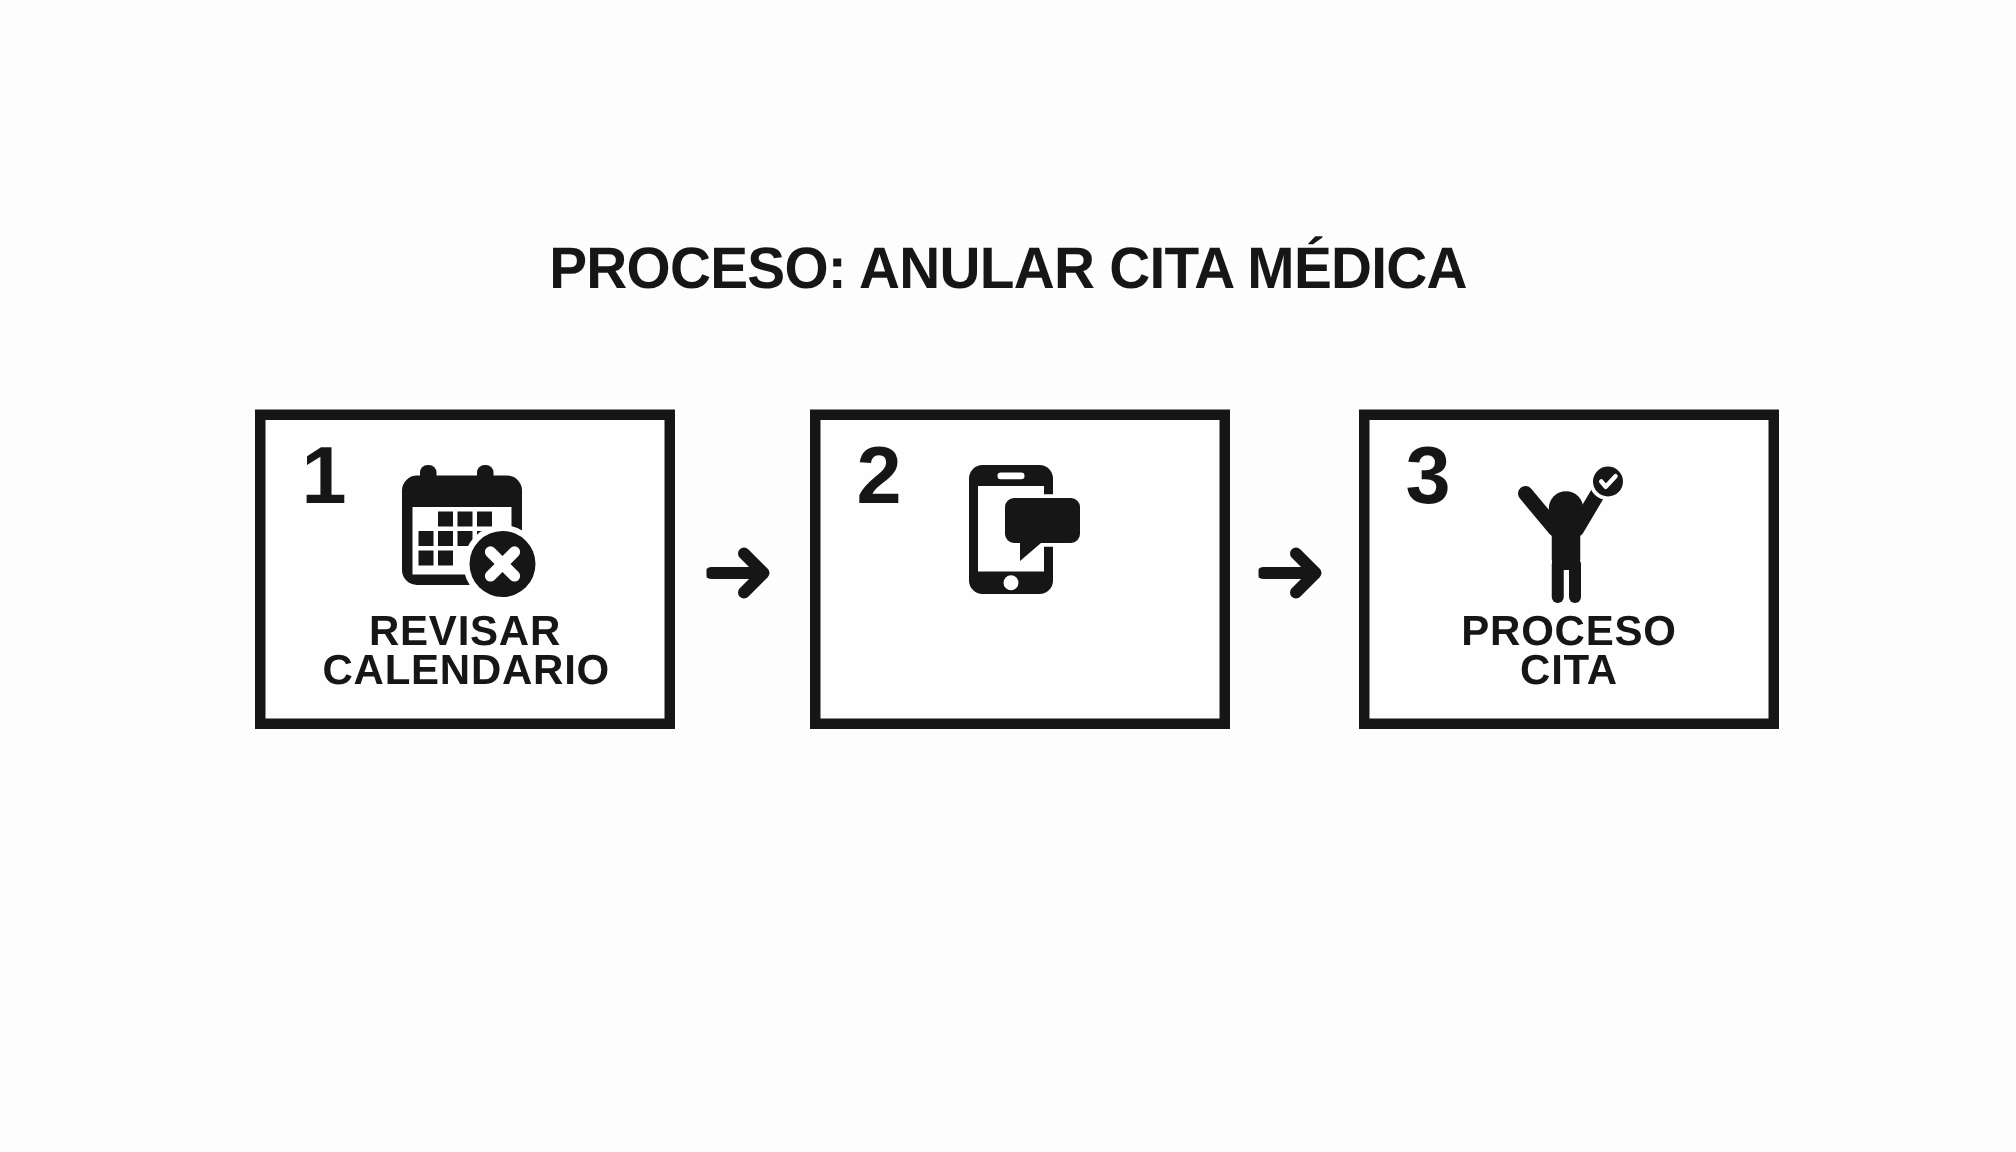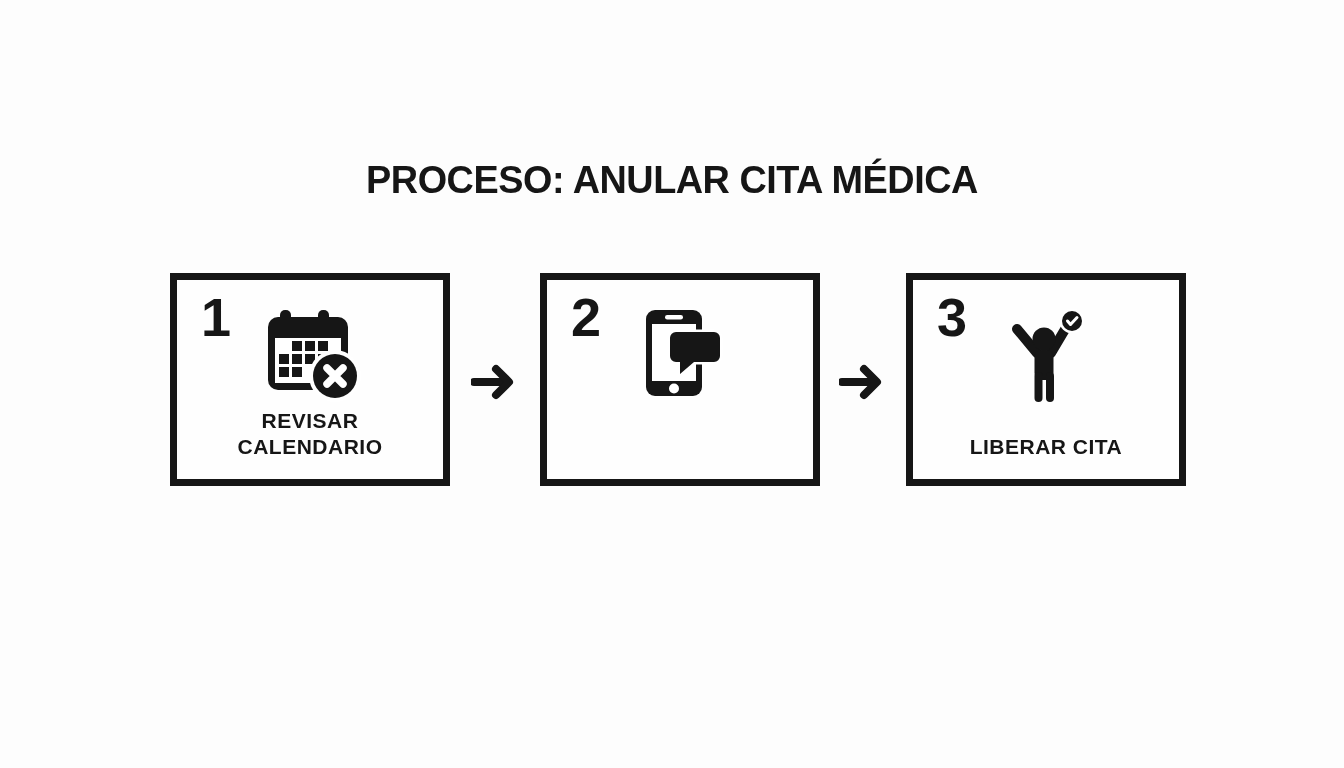--- a/index.html
+++ b/index.html
@@ -33,21 +33,21 @@
     font-size:54px;font-weight:700;line-height:1;
     color:var(--ink);
   }
   .step-icon-area{
     position:absolute;top:28px;left:0;right:0;height:104px;
     display:flex;align-items:flex-start;justify-content:center;
   }
   .step-label{
     position:absolute;bottom:19px;left:0;width:100%;
     text-align:center;
-    font-size:21px;font-weight:700;letter-spacing:0.5px;line-height:26px;
+    font-size:28px;font-weight:700;letter-spacing:0.5px;line-height:26px;
     color:var(--ink);
   }
   .step-label span{display:inline-block;max-width:190px;}
   .connector{
     position:absolute;top:361px;width:48px;height:42px;
   }
   .connector.c1{left:471px;}
   .connector.c2{left:839px;}
   svg .ink{fill:var(--ink);}
   svg .paper{fill:#ffffff;}
@@ -118,17 +118,17 @@
         <circle class="ink" cx="41" cy="31" r="11.5"></circle>
         <rect class="ink" x="31.5" y="42" width="19" height="30" rx="7"></rect>
         <rect class="ink" x="31.5" y="64" width="8" height="30" rx="4"></rect>
         <rect class="ink" x="43" y="64" width="8" height="30" rx="4"></rect>
         <circle class="paper" cx="69" cy="13" r="12.5"></circle>
         <circle class="ink" cx="69" cy="13" r="10"></circle>
         <path d="M64.5 13 l3 3.5 l6.5 -7" stroke="#ffffff" stroke-width="3" stroke-linecap="round" stroke-linejoin="round" fill="none"></path>
       </svg>
     </div>
     <div class="step-label">
-      <span>LIBERAR CITA</span>
+      <span>PROCESO CITA</span>
     </div>
   </div>
 
 </div>
 
 </body></html>

